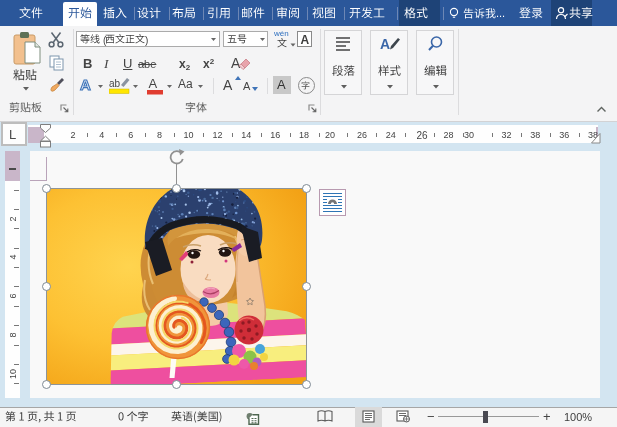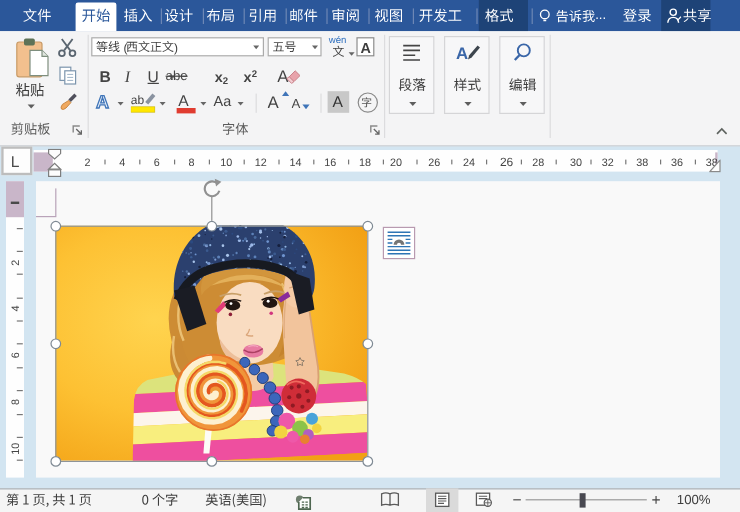--- a/index.html
+++ b/index.html
@@ -254,21 +254,21 @@
     <div class="a" style="left:180.5px;top:130px;width:16px;text-align:center;font-size:9px;color:#444">10</div>
     <div class="a" style="left:209.4px;top:130px;width:16px;text-align:center;font-size:9px;color:#444">12</div>
     <div class="a" style="left:238.3px;top:130px;width:16px;text-align:center;font-size:9px;color:#444">14</div>
     <div class="a" style="left:267.2px;top:130px;width:16px;text-align:center;font-size:9px;color:#444">16</div>
     <div class="a" style="left:296.1px;top:130px;width:16px;text-align:center;font-size:9px;color:#444">18</div>
     <div class="a" style="left:325.0px;top:130px;width:16px;text-align:left;font-size:9px;color:#444">20</div>
     <div class="a" style="left:353.9px;top:130px;width:16px;text-align:center;font-size:9px;color:#444">26</div>
     <div class="a" style="left:382.8px;top:130px;width:16px;text-align:center;font-size:9px;color:#444">24</div>
     <div class="a" style="left:411.7px;top:130px;width:16px;text-align:right;font-size:10px;color:#444">26</div>
     <div class="a" style="left:440.6px;top:130px;width:16px;text-align:center;font-size:9px;color:#444">28</div>
-    <div class="a" style="left:472px;top:130px;width:16px;text-align:center;font-size:9px;color:#444">30</div>
+    <div class="a" style="left:461px;top:130px;width:16px;text-align:center;font-size:9px;color:#444">30</div>
     <div class="a" style="left:498.4px;top:130px;width:16px;text-align:center;font-size:9px;color:#444">32</div>
     <div class="a" style="left:527.3px;top:130px;width:16px;text-align:center;font-size:9px;color:#444">38</div>
     <div class="a" style="left:556.2px;top:130px;width:16px;text-align:center;font-size:9px;color:#444">36</div>
     <div class="a" style="left:585.1px;top:130px;width:16px;text-align:center;font-size:9px;color:#444">38</div>
 <div class="a" style="left:87.3px;top:133px;width:1px;height:4px;background:#777"></div>
     <div class="a" style="left:116.2px;top:133px;width:1px;height:4px;background:#777"></div>
     <div class="a" style="left:145.1px;top:133px;width:1px;height:4px;background:#777"></div>
     <div class="a" style="left:174.0px;top:133px;width:1px;height:4px;background:#777"></div>
     <div class="a" style="left:202.9px;top:133px;width:1px;height:4px;background:#777"></div>
     <div class="a" style="left:231.8px;top:133px;width:1px;height:4px;background:#777"></div>

